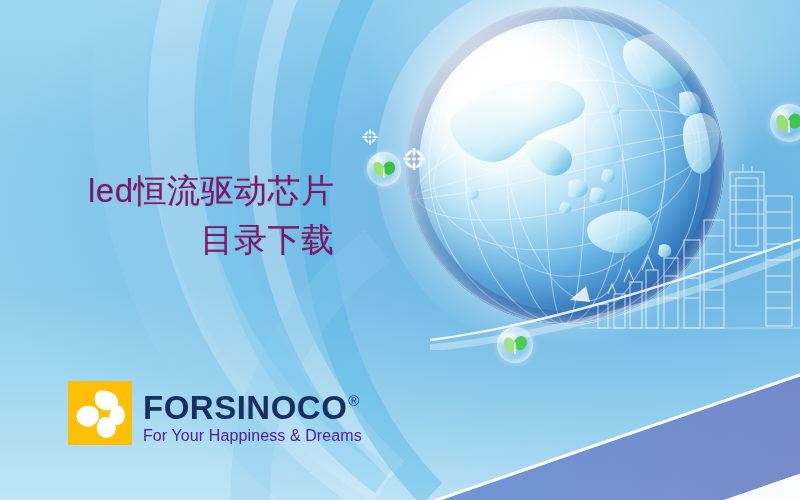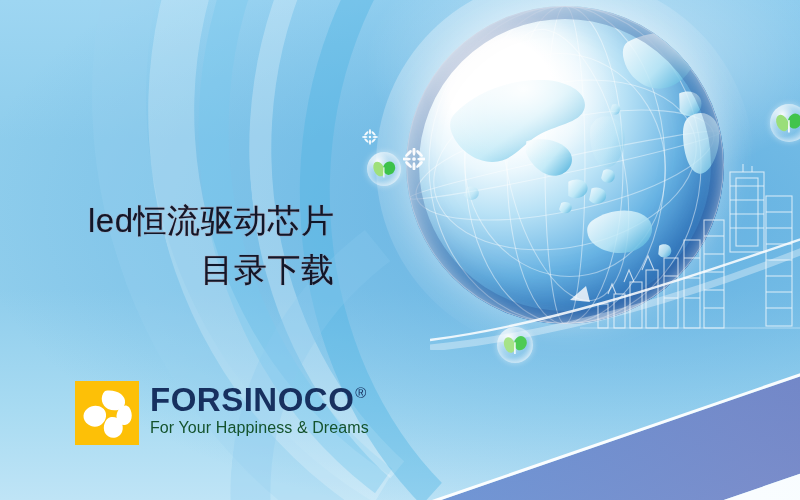--- a/index.html
+++ b/index.html
@@ -199,36 +199,35 @@
 
   
   .daisy { position: absolute; }
   .dz1 { left: 362px; top: 129px; width: 16px; height: 16px; opacity: .92; }
   .dz2 { left: 403px; top: 148px; width: 22px; height: 22px; opacity: .95; }
 
   
   .headline {
     position: absolute;
     left: 88px; top: 166px;
-    color: #0f172a;
+    color: #701a75;
     font-size: 33px;
     line-height: 49px;
     letter-spacing: 0.5px;
     text-shadow: 0 0 1px rgba(248,36,0,0.5);
     white-space: nowrap;
-    margin-top: 30px;
   }
   .headline .line2 { display: block; padding-left: 10px; text-align: right; }
 
   
   .logo {
     position: absolute;
-    left: 75px; top: 381px;
+    left: 68px; top: 381px;
     display: flex;
-    align-items: flex-start;
+    align-items: flex-end;
   }
   .logo-mark {
     width: 64px; height: 64px;
     background: #fdc007;
     flex: 0 0 auto;
   }
   .logo-text {
     margin-left: 11px;
     padding-top: 2px;
   }
@@ -242,21 +241,21 @@
     letter-spacing: 0.5px;
   }
   .logo-reg {
     font-size: 15px;
     line-height: 15px;
     margin-left: 1px;
     margin-top: 2px;
     font-weight: normal;
   }
   .logo-tag {
-    color: #14532d;
+    color: #4c1d95;
     font-size: 16px;
     line-height: 19px;
     margin-top: 1px;
     letter-spacing: 0.1px;
   }
 </style>
 </head>
 <body>
 
 <div id="banner">

